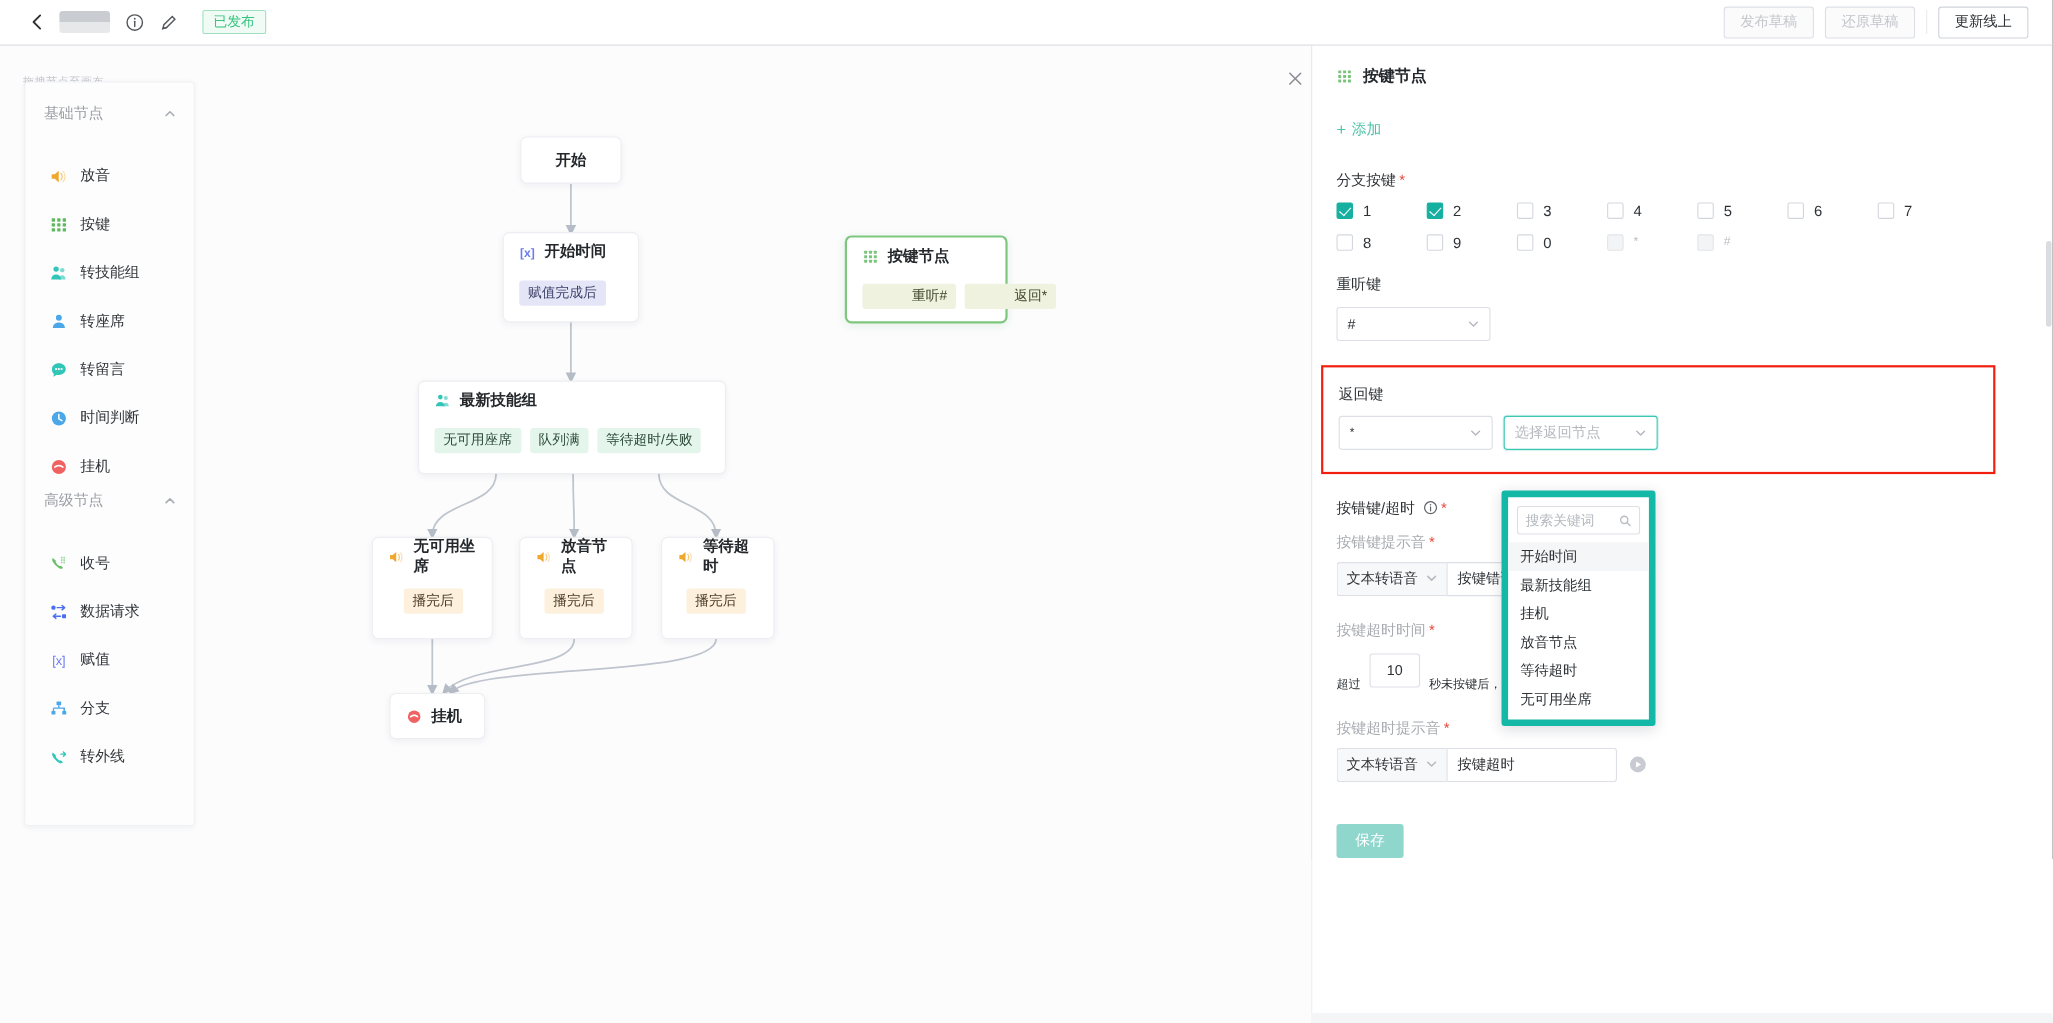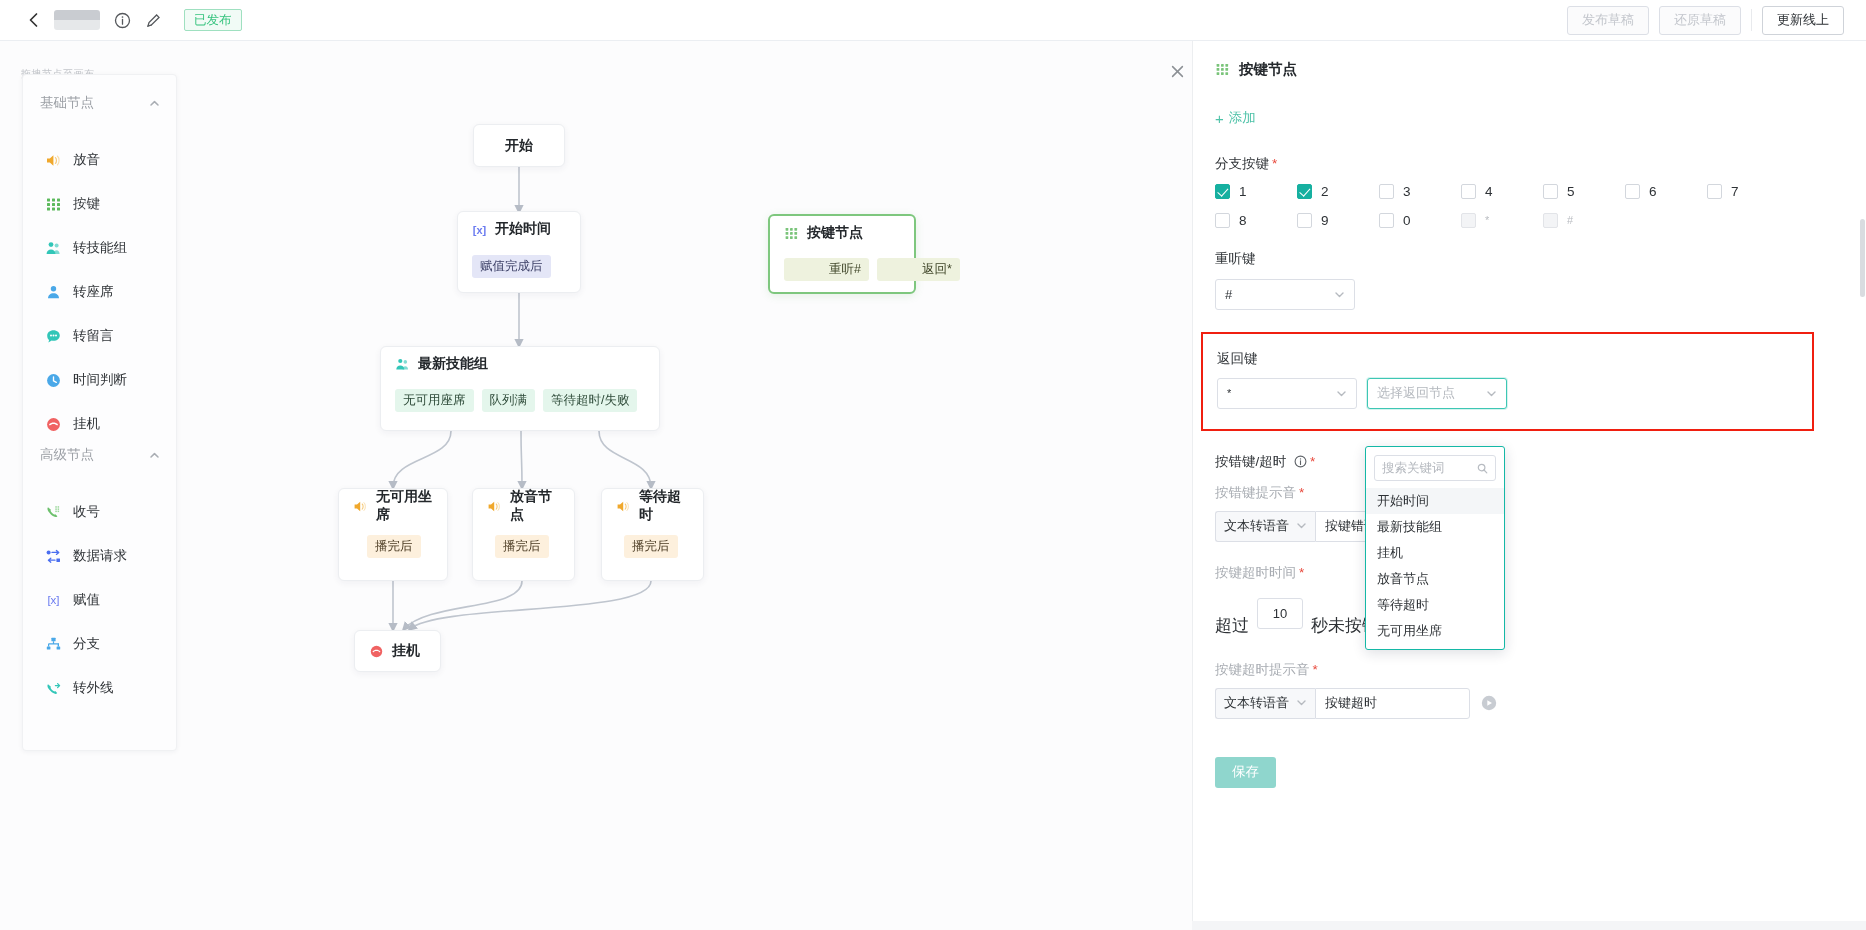--- a/index.html
+++ b/index.html
@@ -165,21 +165,21 @@
 
   .highlight-box {
     position: relative; margin-top: 22px;
     border: 2px solid #f01f10; padding: 16px 14px 20px 14px;
     margin-left: -14px; margin-right: 0px; width: 613px;
   }
   .row { display: flex; gap: 10px; align-items: center; }
 
   .dropdown {
     position: absolute; width: 140px; background: #fff;
-    border: 1px solid #14b8a6; border-radius: 3px;
+    border: 6px solid #14b8a6; border-radius: 3px;
     box-shadow: 0 3px 13px rgba(20,30,60,.14);
     padding: 8px 0 5px 0; z-index: 40;
   }
   .dd-search-wrap { padding: 0 8px 7px 8px; }
   .dd-search {
     height: 26px; border: 1px solid #dcdfe6; border-radius: 3px;
     display: flex; align-items: center; padding: 0 7px; font-size: 12.5px;
     color: #b4b8be; background: #fff;
   }
   .dd-search .sicon { margin-left: auto; width: 11px; height: 11px; color: #b8bcc2; }
@@ -204,21 +204,21 @@
   }
   .tts-text {
     height: 31px; width: 155px; border: 1px solid #dcdfe6; border-radius: 0 3px 3px 0;
     display: flex; align-items: center; padding: 0 9px; font-size: 13px; color: #2e3236;
     background: #fff;
   }
   .play-btn {
     width: 16px; height: 16px; margin-left: 11px; color: #b9bdc3; cursor: pointer;
   }
   .play-btn svg { display: block; }
-  .inline-txt { font-size: 17px; color: #2e3236; margin-top: 23px; }
+  .inline-txt { font-size: 11px; color: #2e3236; margin-top: 23px; }
 
   .save-btn {
     margin: 38px 0 0 22px; width: 61px; height: 31px; border-radius: 3px;
     background: #8fd6cd; color: #ffffff; font-size: 13.5px;
     display: flex; align-items: center; justify-content: center; cursor: pointer;
   }
 
   .scrollbar {
     position: absolute; right: 1px; top: 178px; width: 5px; height: 78px;
     background: #d9dce0; border-radius: 3px;

